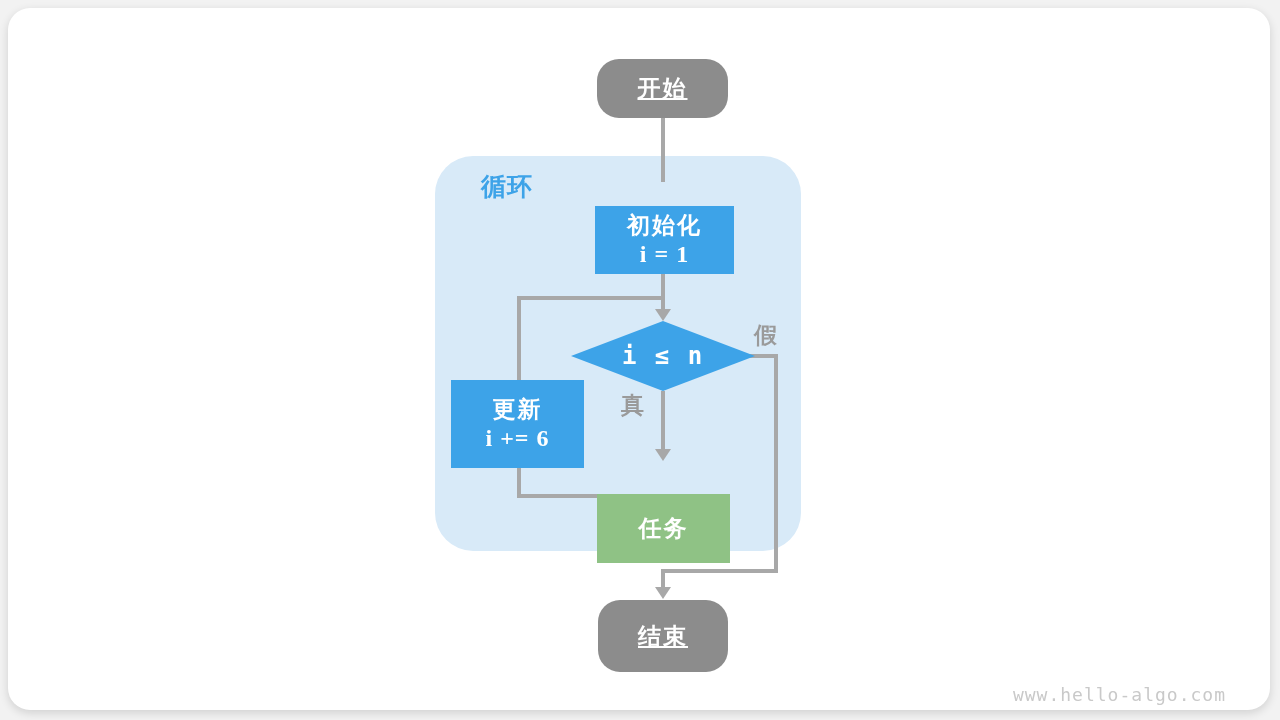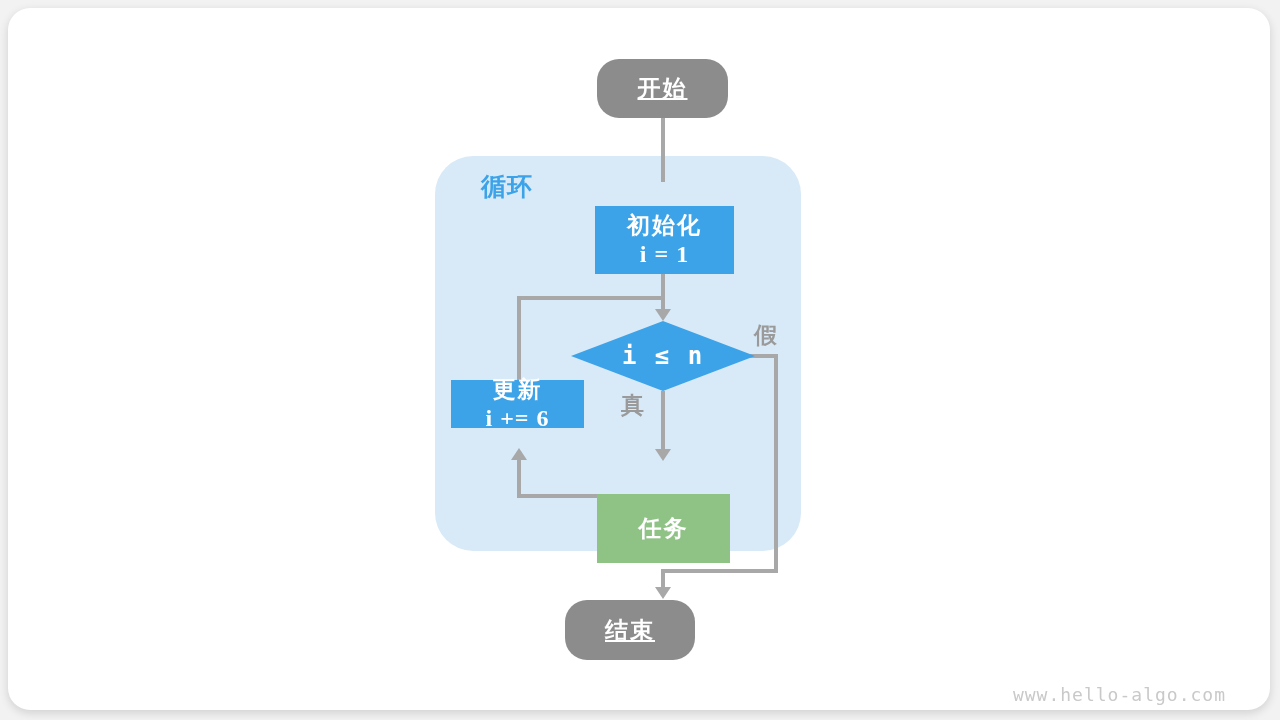--- a/index.html
+++ b/index.html
@@ -62,23 +62,23 @@
   .terminal {
     background: var(--gray-box, #8c8c8c);
     border-radius: 22px;
     text-decoration: underline;
   }
   .process-blue { background: var(--blue, #3da3e8); }
   .process-green { background: var(--green, #8fc285); margin-top: 32px; }
 
   .node-start { left: 589px; top: 51px;  width: 131px; height: 59px; }
   .node-init  { left: 587px; top: 174px; width: 139px; height: 68px; margin-top: 24px; }
-  .node-update{ left: 443px; top: 372px; width: 133px; height: 48px; }
+  .node-update{ left: 443px; top: 372px; width: 133px; height: 88px; }
   .node-task  { left: 589px; top: 454px; width: 133px; height: 69px; }
-  .node-end   { left: 557px; top: 592px; width: 130px; height: 60px; justify-content: center; }
+  .node-end   { left: 590px; top: 592px; width: 130px; height: 72px; justify-content: center; }
 
   .diamond {
     left: 563px; top: 313px;
     width: 184px; height: 70px;
     background: var(--blue, #3da3e8);
     clip-path: polygon(50% 0, 100% 50%, 50% 100%, 0 50%);
     display: flex;
     align-items: center;
     justify-content: center;
     color: #ffffff;

